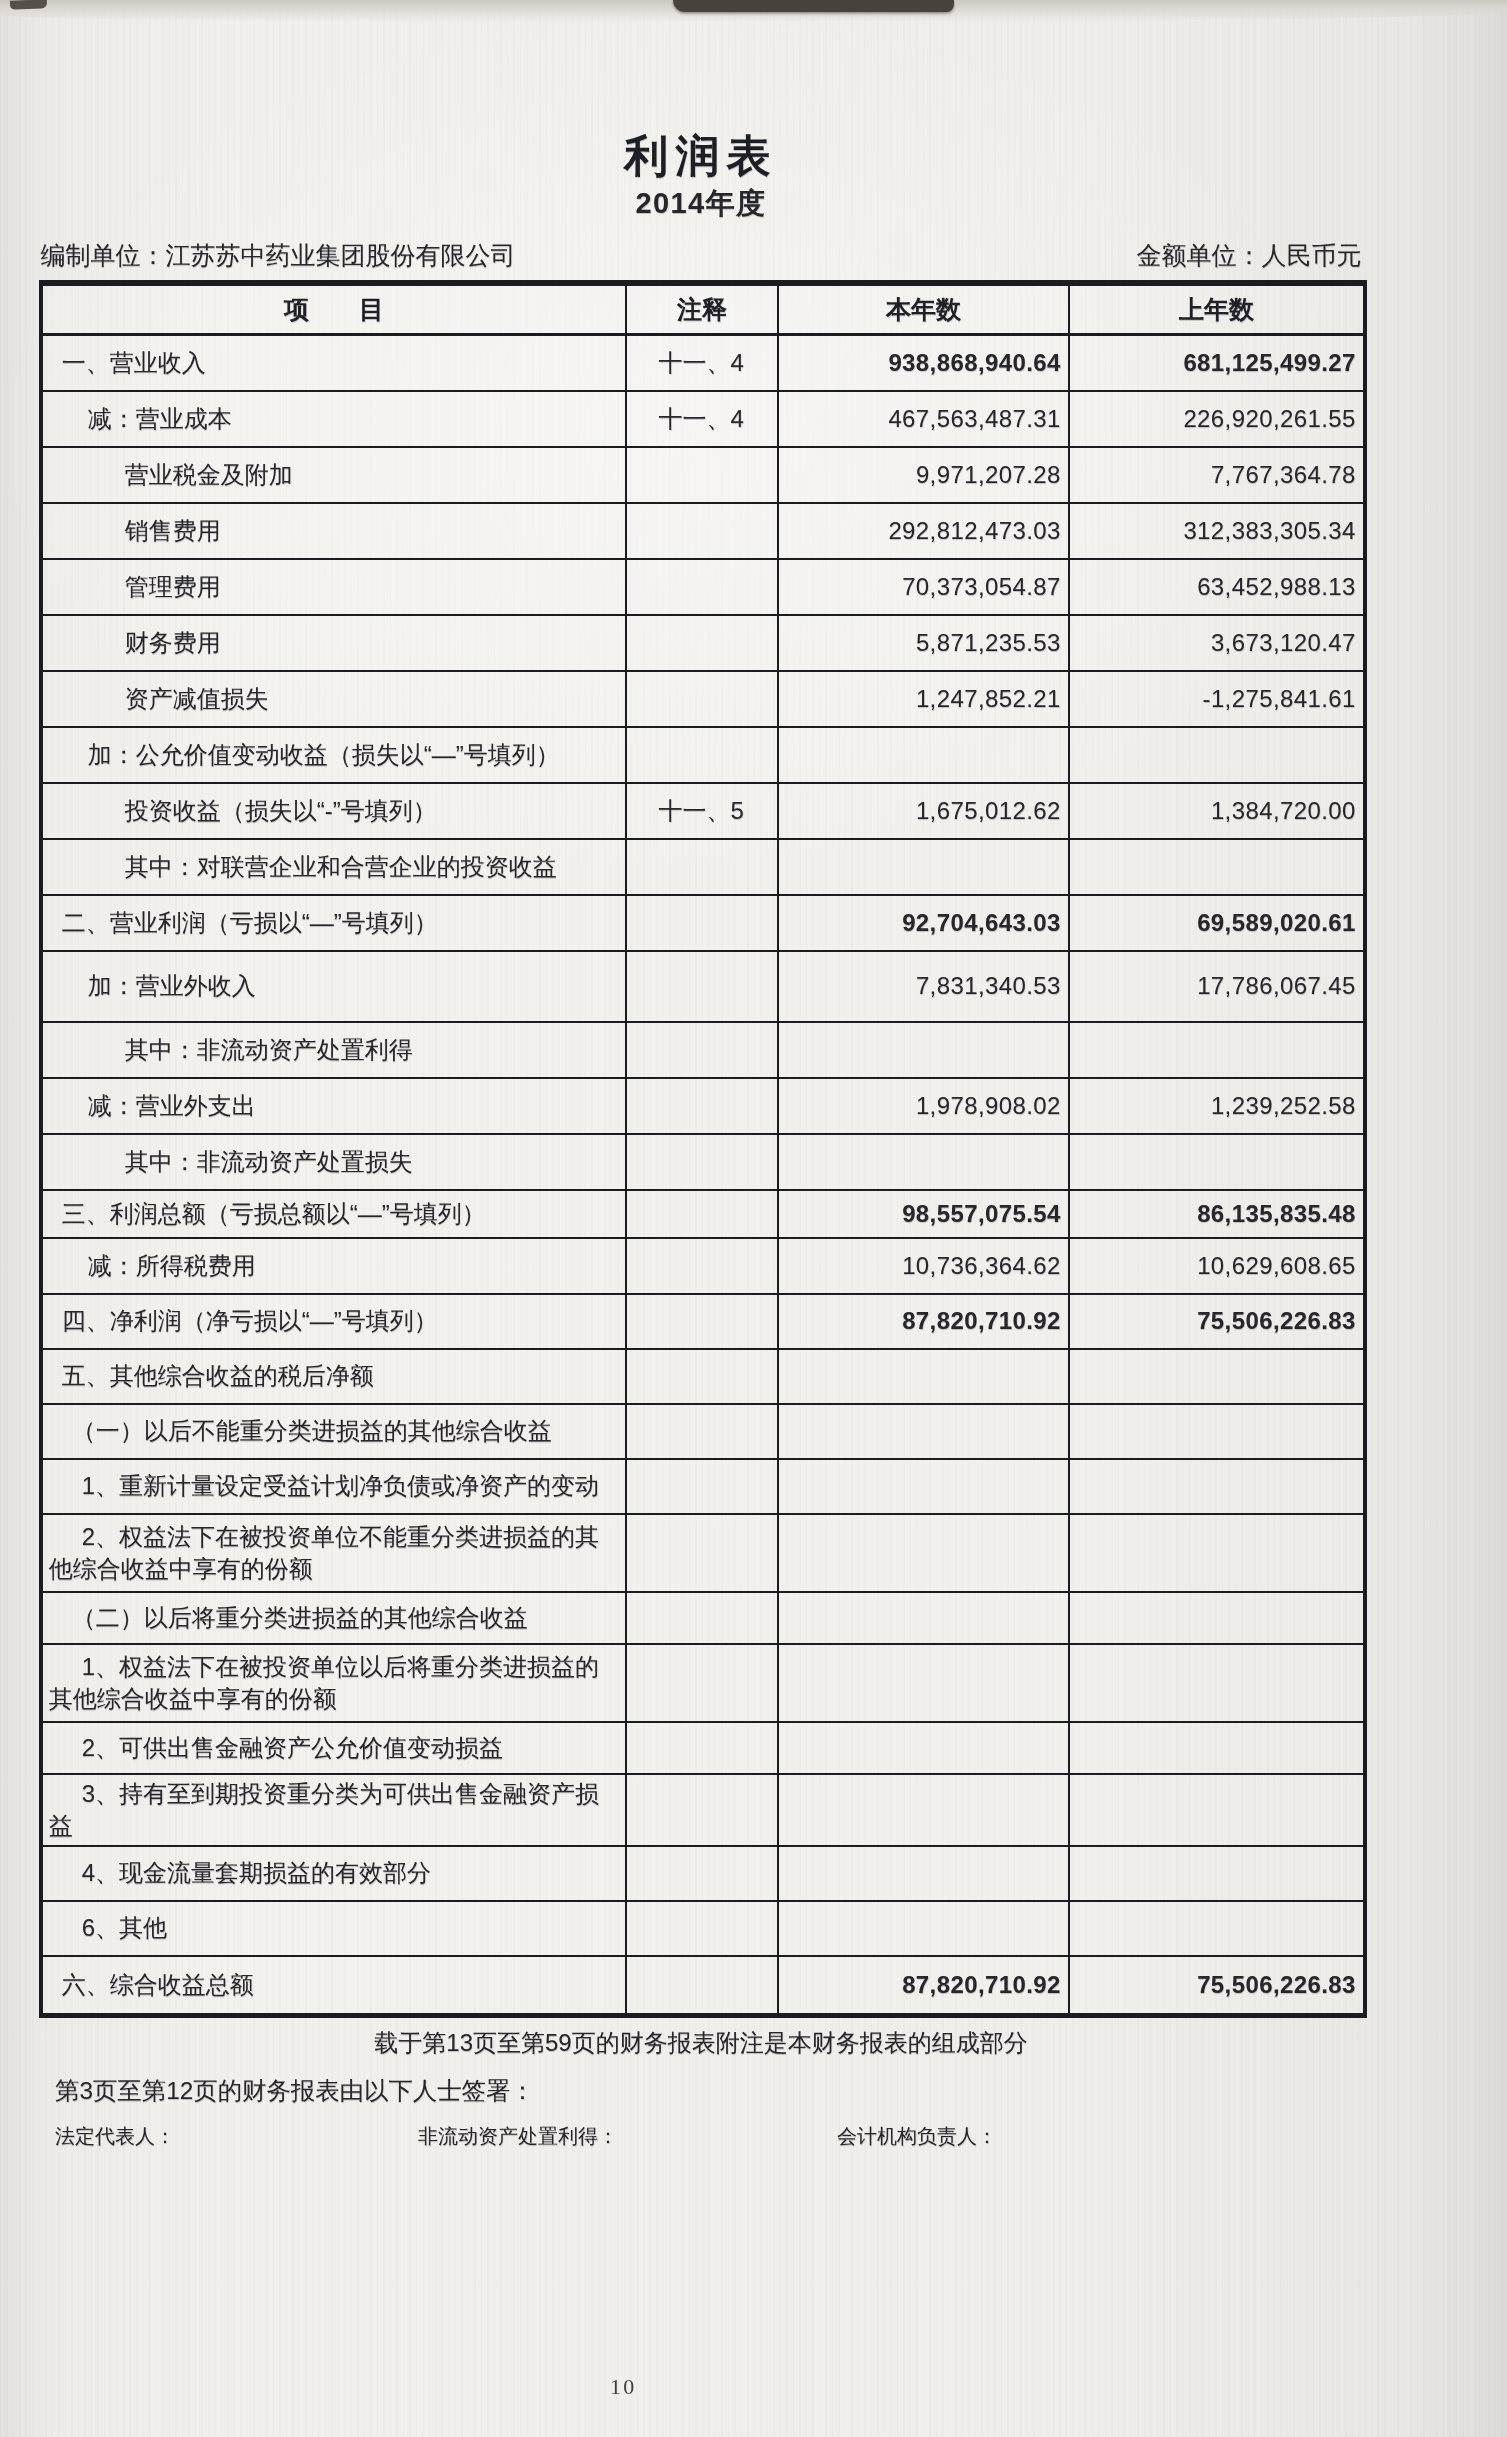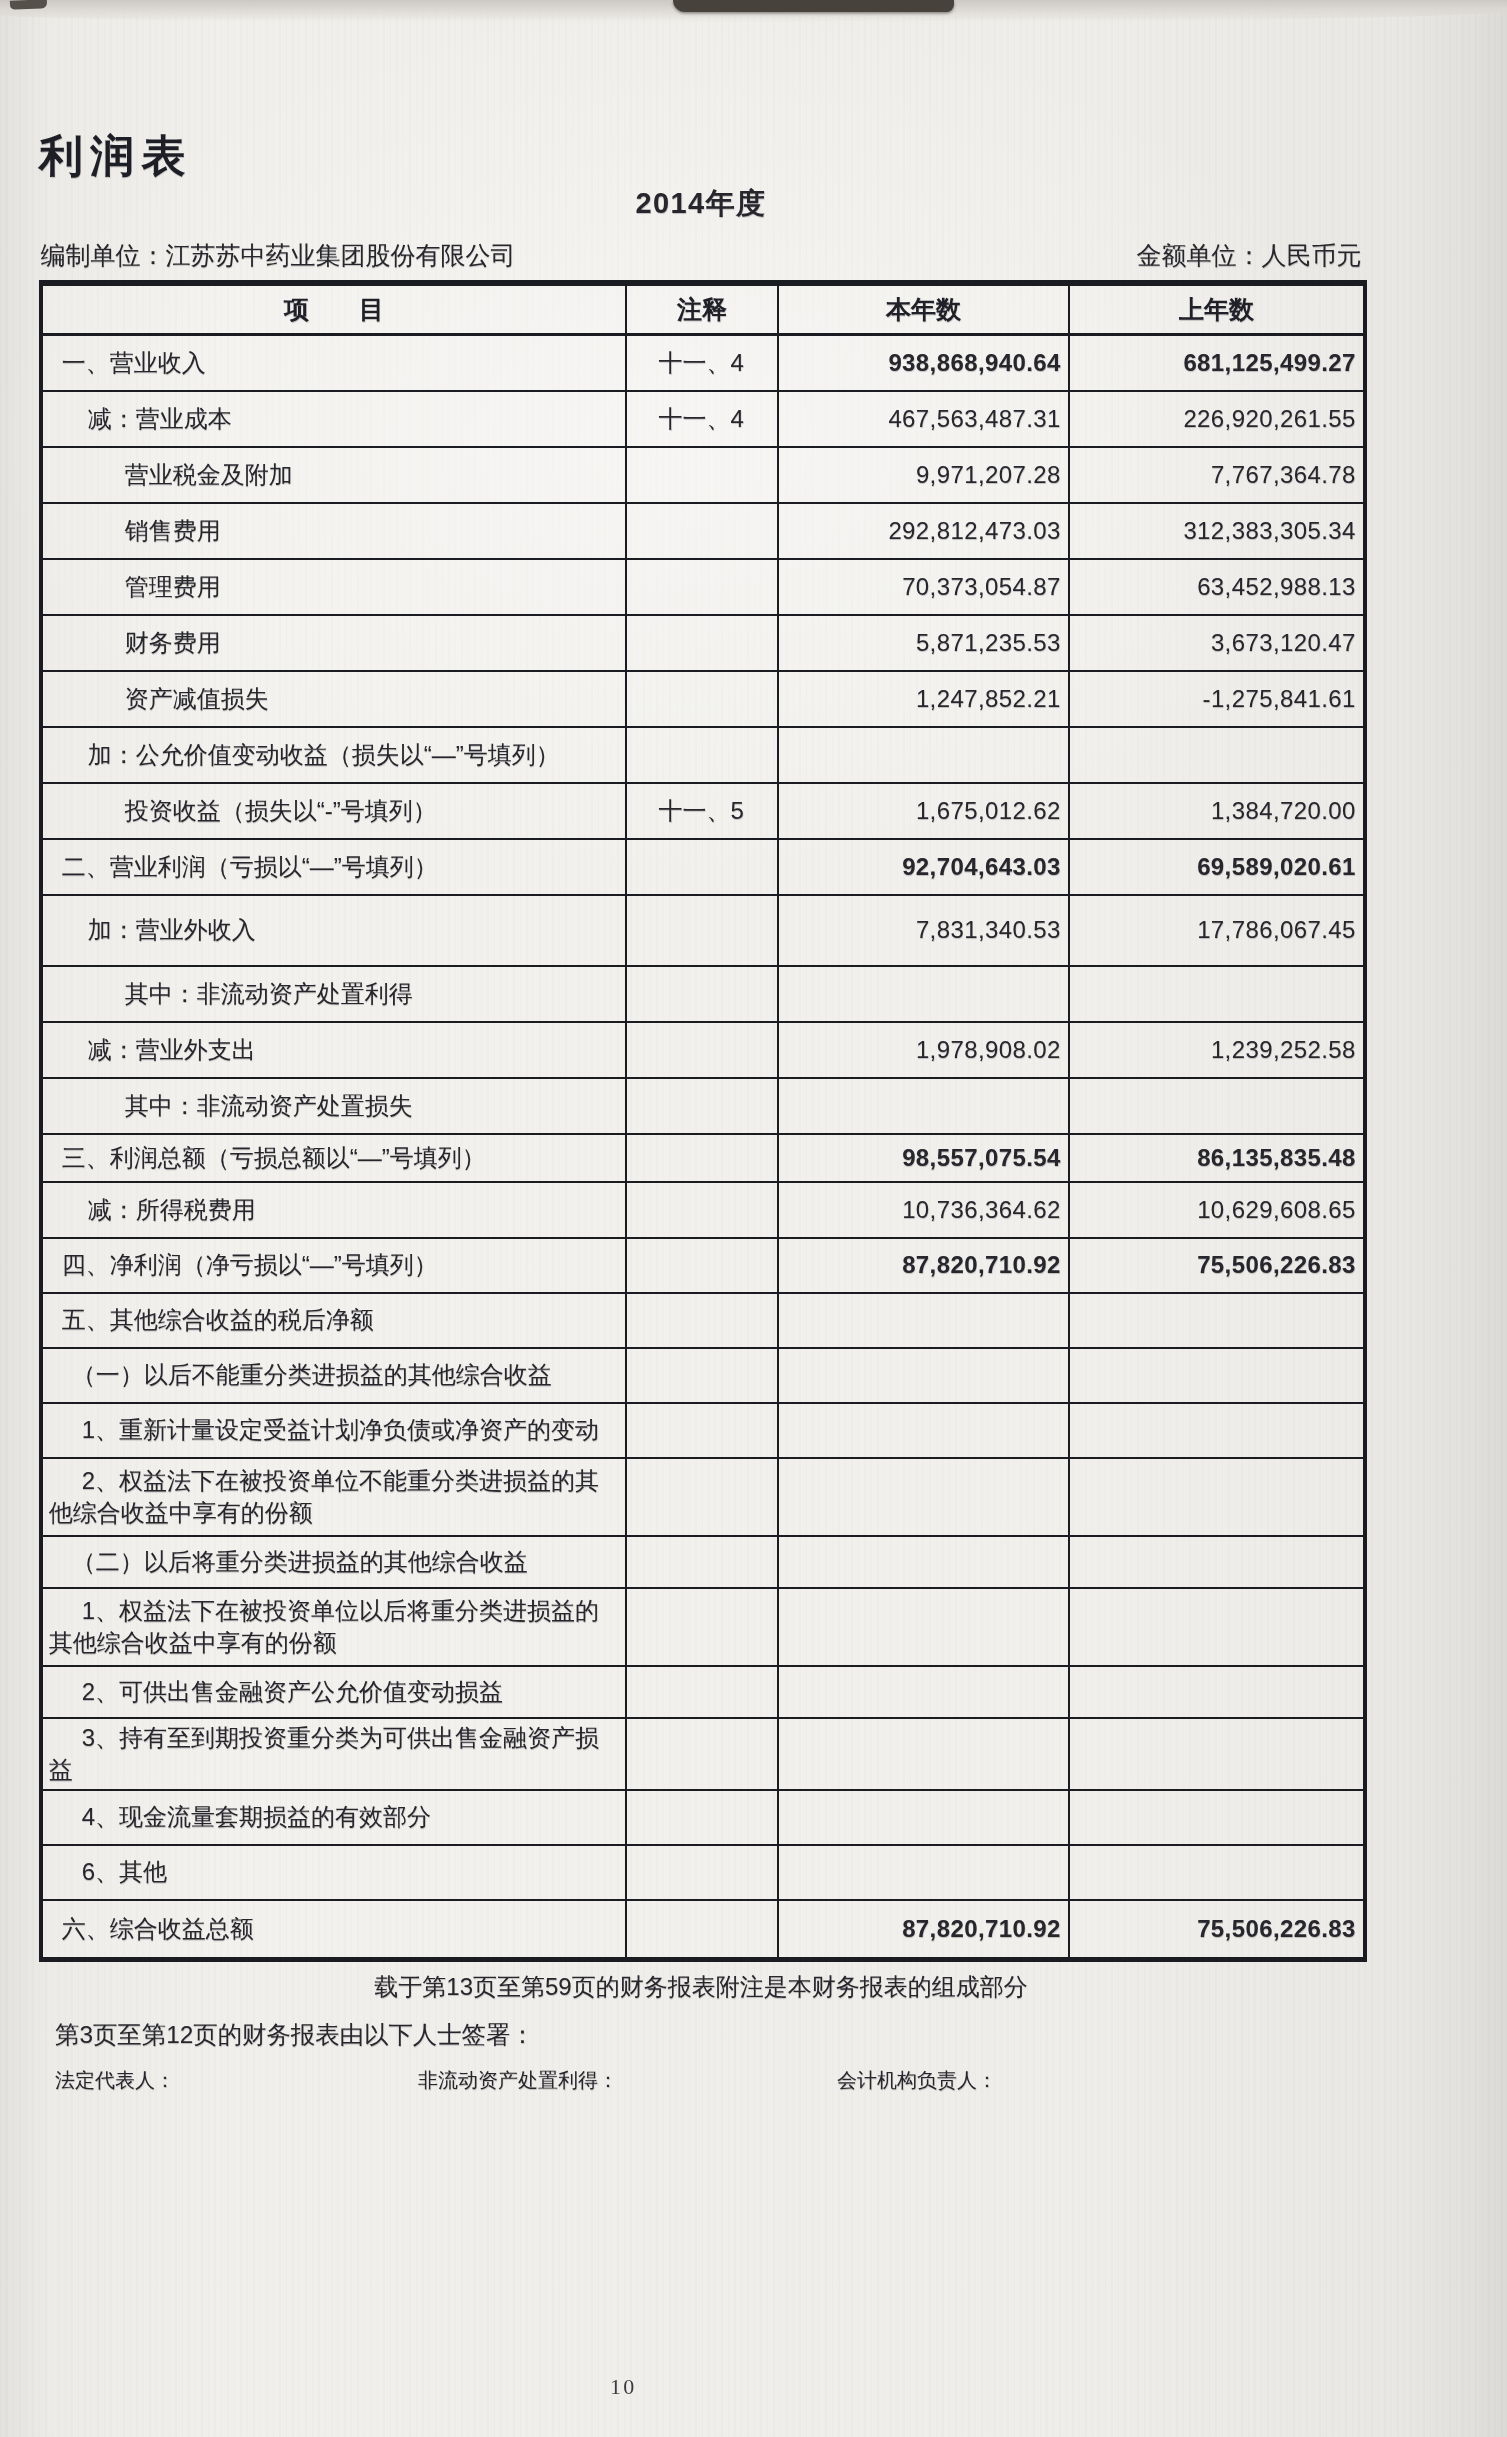--- a/index.html
+++ b/index.html
@@ -33,21 +33,21 @@
   }
   .corner-mark{
     position:absolute;top:0;left:10px;width:37px;height:9.3px;background:#55504a;
     border-radius:0 0 5.7px 4.3px;transform:rotate(-2deg);
   }
   .doc{
     position:absolute;left:39px;top:115px;width:1324px;
     text-shadow:0.4px 0.6px 0.7px rgba(45,45,55,0.26);
   }
   .title{
-    margin:18.7px 0 0;font-size:44px;line-height:1;font-weight:bold;text-align:left;
+    margin:18.7px 0 0;font-size:44px;line-height:1;font-weight:bold;text-align:center;
     letter-spacing:7.2px;color:#1e1e26;
   }
   .period{margin-top:11.5px;font-size:29px;line-height:1;font-weight:bold;text-align:center;letter-spacing:1.4px;}
   .meta-row{
     display:flex;justify-content:space-between;align-items:flex-end;
     margin-top:21.5px;font-size:25px;line-height:1.2;padding:0 1.4px;
   }
   table.stmt{
     width:1324px;margin-top:10px;border-collapse:collapse;table-layout:fixed;
     border:4.3px solid var(--line);border-top-width:6.5px;border-bottom-width:5.7px;
@@ -169,20 +169,26 @@
             <td class="c-cur num"></td>
             <td class="c-pri num"></td>
           </tr>
           <tr style="height: 56px;">
             <td class="c-item ind2">投资收益（损失以“-”号填列）</td>
             <td class="c-note">十一、5</td>
             <td class="c-cur num">1,675,012.62</td>
             <td class="c-pri num">1,384,720.00</td>
           </tr>
           <tr style="height: 56px;">
+            <td class="c-item ind2">其中：对联营企业和合营企业的投资收益</td>
+            <td class="c-note"></td>
+            <td class="c-cur num"></td>
+            <td class="c-pri num"></td>
+          </tr>
+          <tr style="height: 56px;">
             <td class="c-item ind0">二、营业利润（亏损以“—”号填列）</td>
             <td class="c-note"></td>
             <td class="c-cur num b">92,704,643.03</td>
             <td class="c-pri num b">69,589,020.61</td>
           </tr>
           <tr style="height: 71px;">
             <td class="c-item ind1">加：营业外收入</td>
             <td class="c-note"></td>
             <td class="c-cur num">7,831,340.53</td>
             <td class="c-pri num">17,786,067.45</td>

